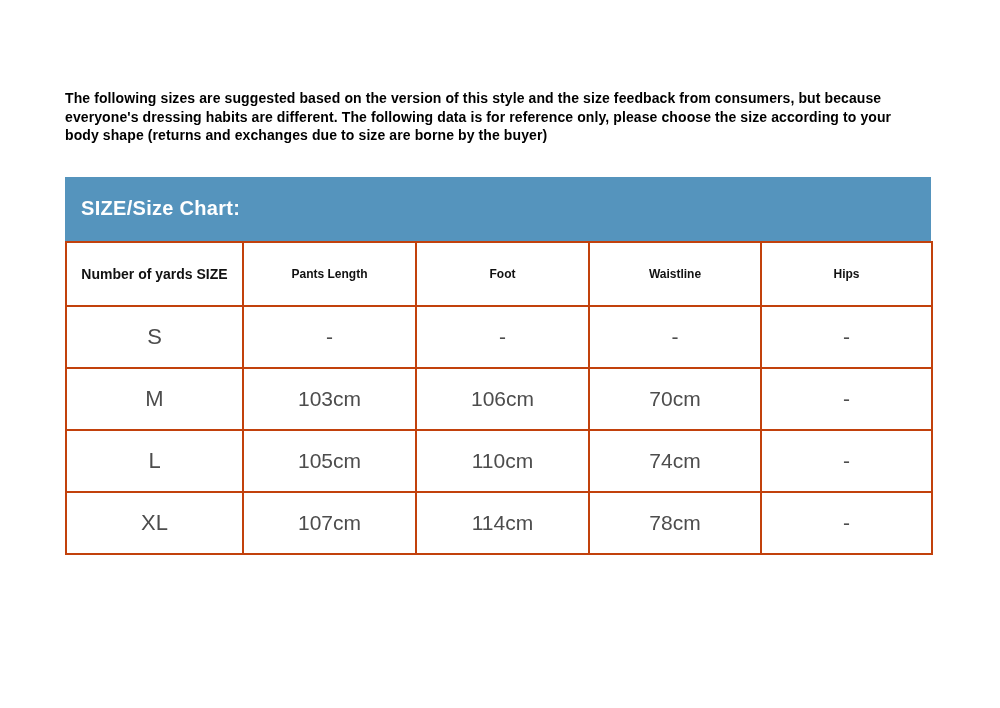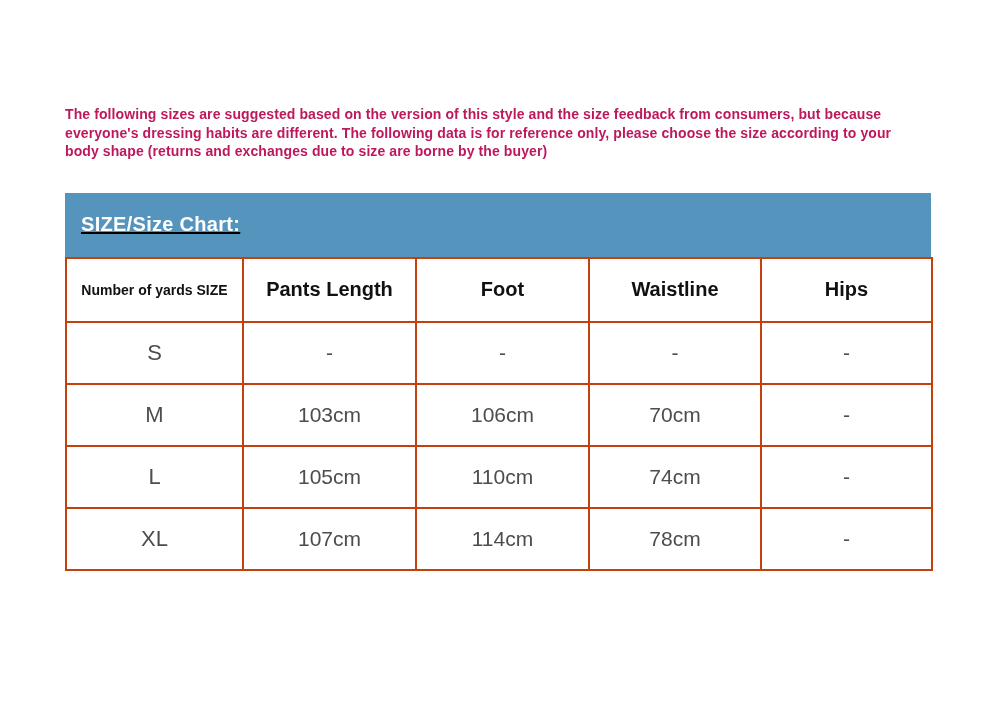--- a/index.html
+++ b/index.html
@@ -18,38 +18,37 @@
     padding: 76px 0 0 65px;
   }
   .heading {
     margin: 0;
     font-size: 15px;
     font-weight: bold;
     color: #111111;
     letter-spacing: 0.2px;
   }
   .disclaimer {
-    margin: 29px 0 0 0;
+    margin: 13px 0 0 0;
     width: 858px;
     font-size: 14px;
     font-weight: bold;
-    color: #be185d;
+    color: #000000;
     line-height: 18.5px;
     letter-spacing: 0.1px;
   }
   .size-chart {
     margin-top: 32px;
     width: 866px;
   }
   .chart-title-bar {
     height: 64px;
     display: flex;
     align-items: center;
     padding-left: 16px;
-    text-decoration: underline;
   }
   .chart-title-bar span {
     color: #ffffff;
     font-size: 20px;
     font-weight: bold;
     letter-spacing: 0.3px;
   }
   table.chart-table {
     border-collapse: collapse;
     table-layout: fixed;
@@ -58,21 +57,21 @@
   .chart-table th,
   .chart-table td {
     border: 2px solid #c2410c;
     text-align: center;
     vertical-align: middle;
     padding: 0;
     background: #ffffff;
   }
   .chart-table thead th {
     height: 64px;
-    font-size: 20px;
+    font-size: 12px;
     font-weight: bold;
     color: #111111;
   }
   .chart-table thead th.col-size {
     font-size: 14px;
   }
   .chart-table tbody td {
     height: 62px;
     font-size: 21px;
     font-weight: normal;

